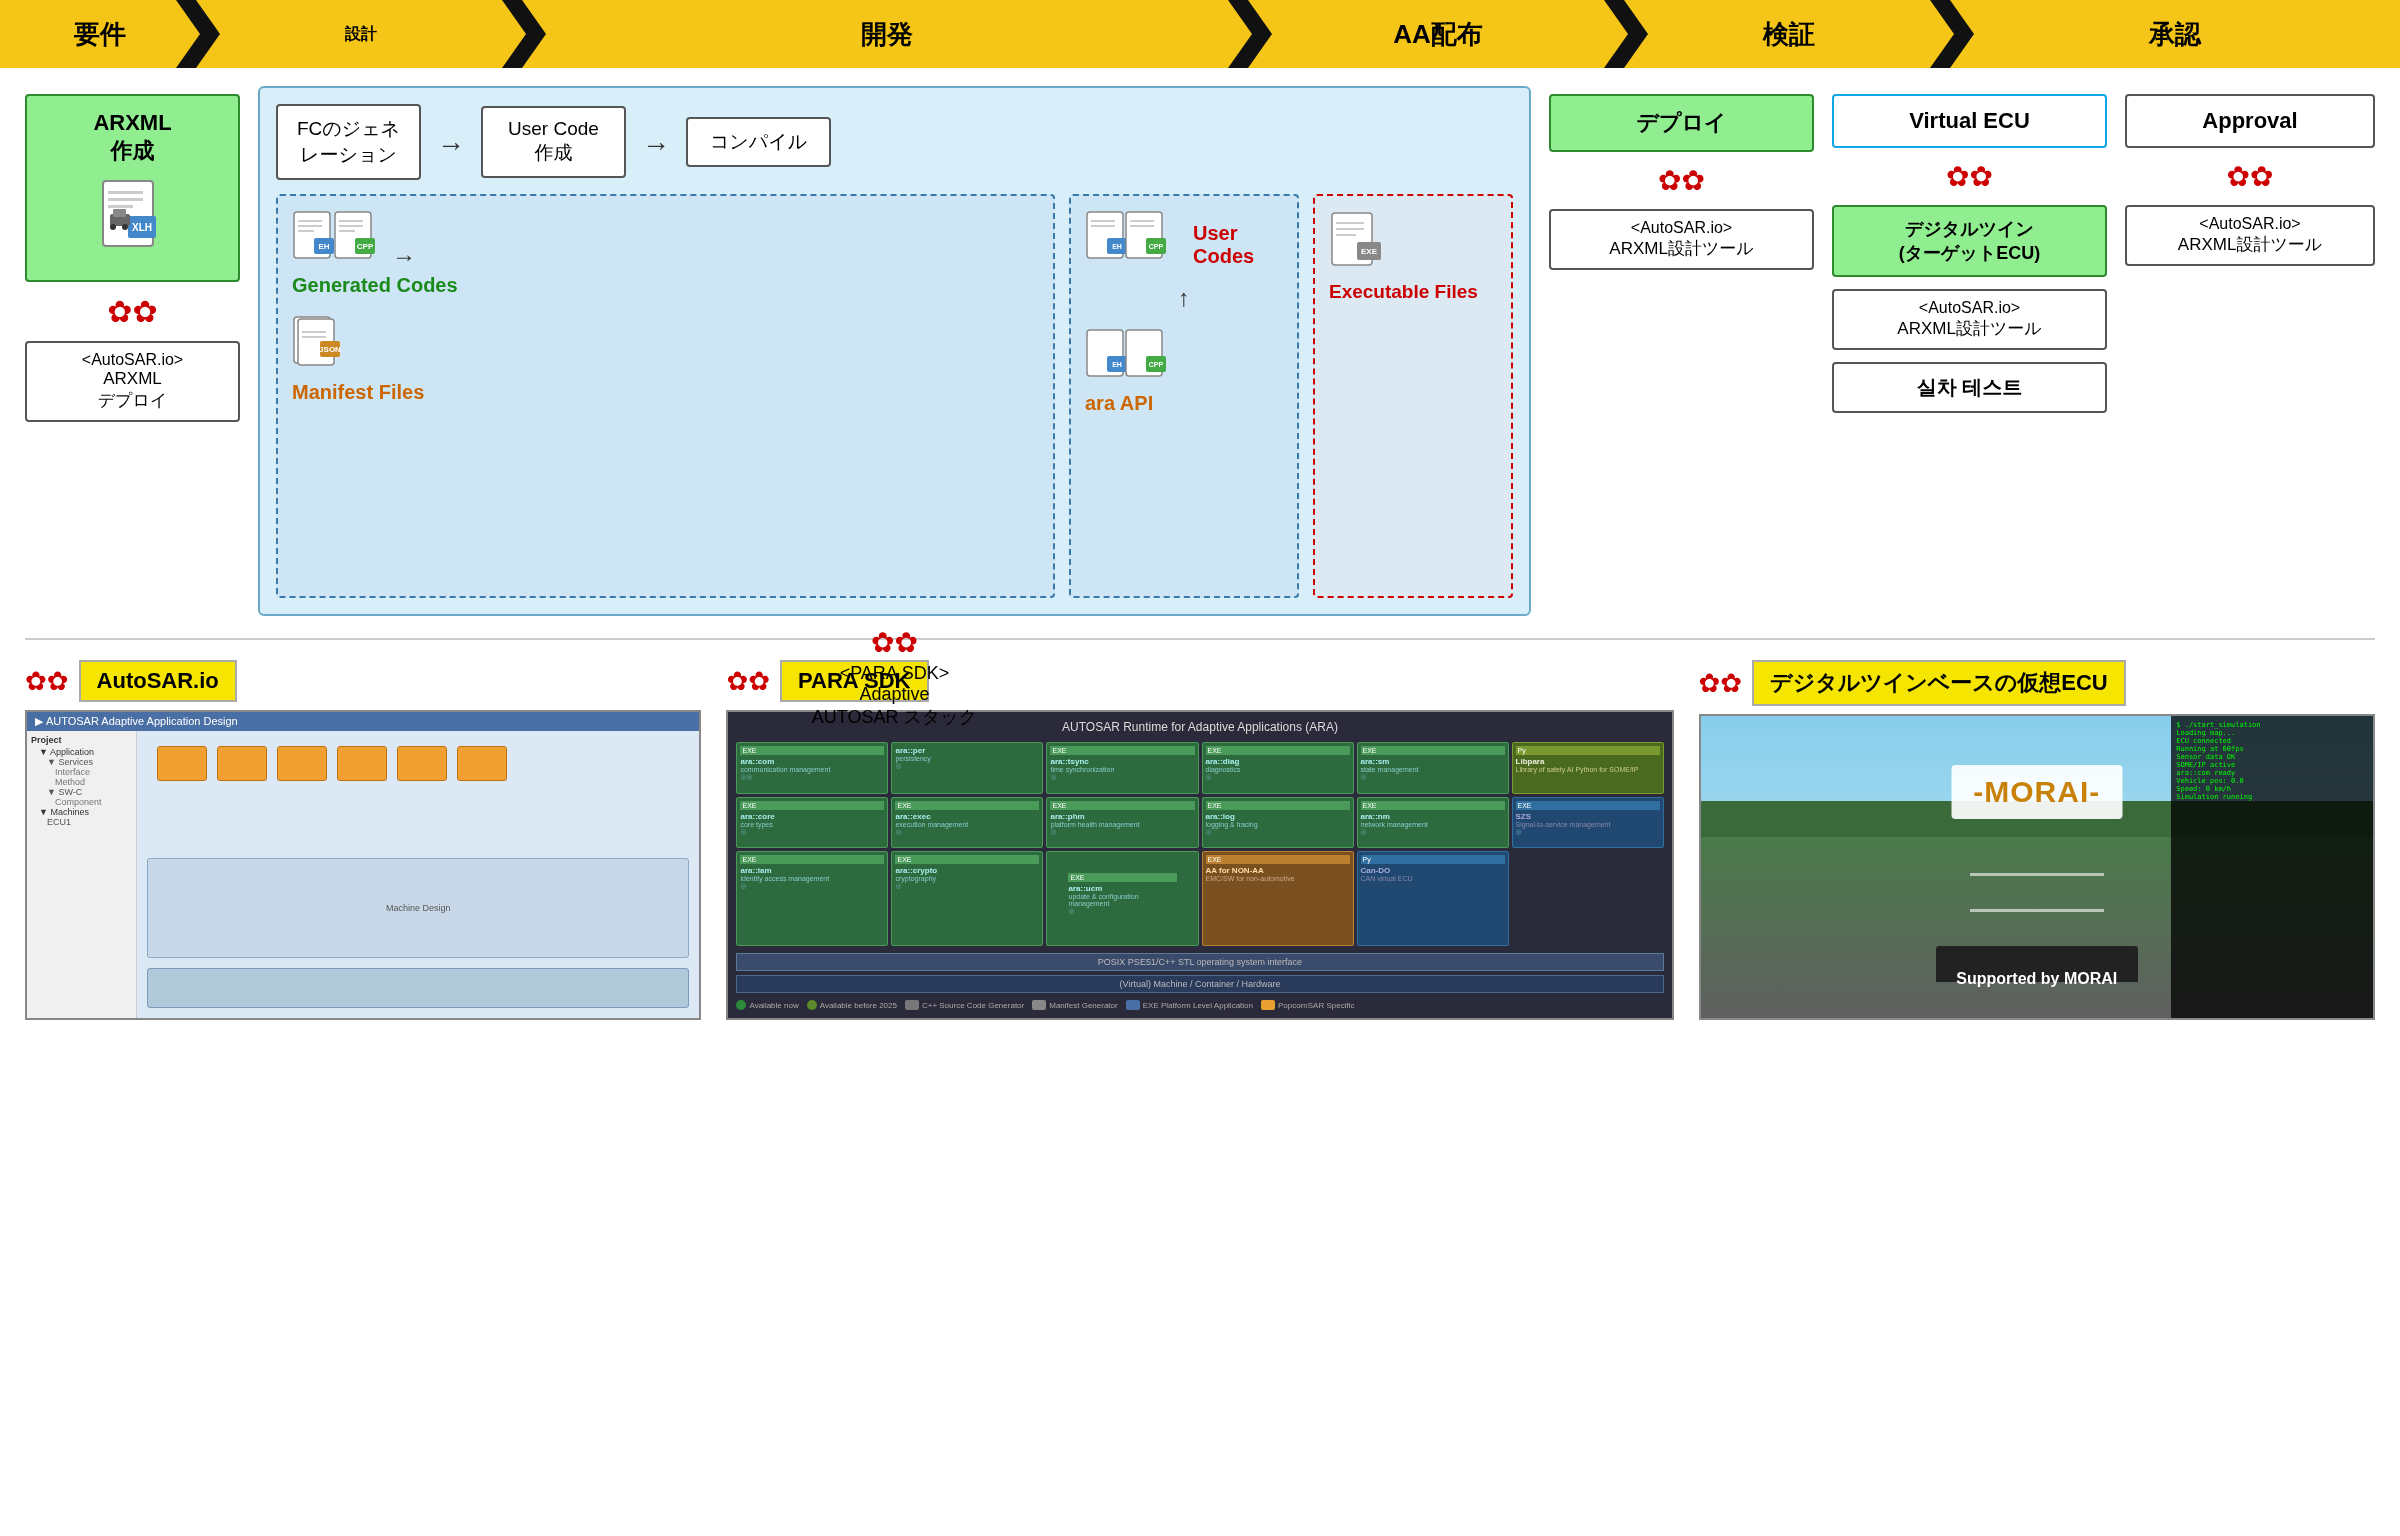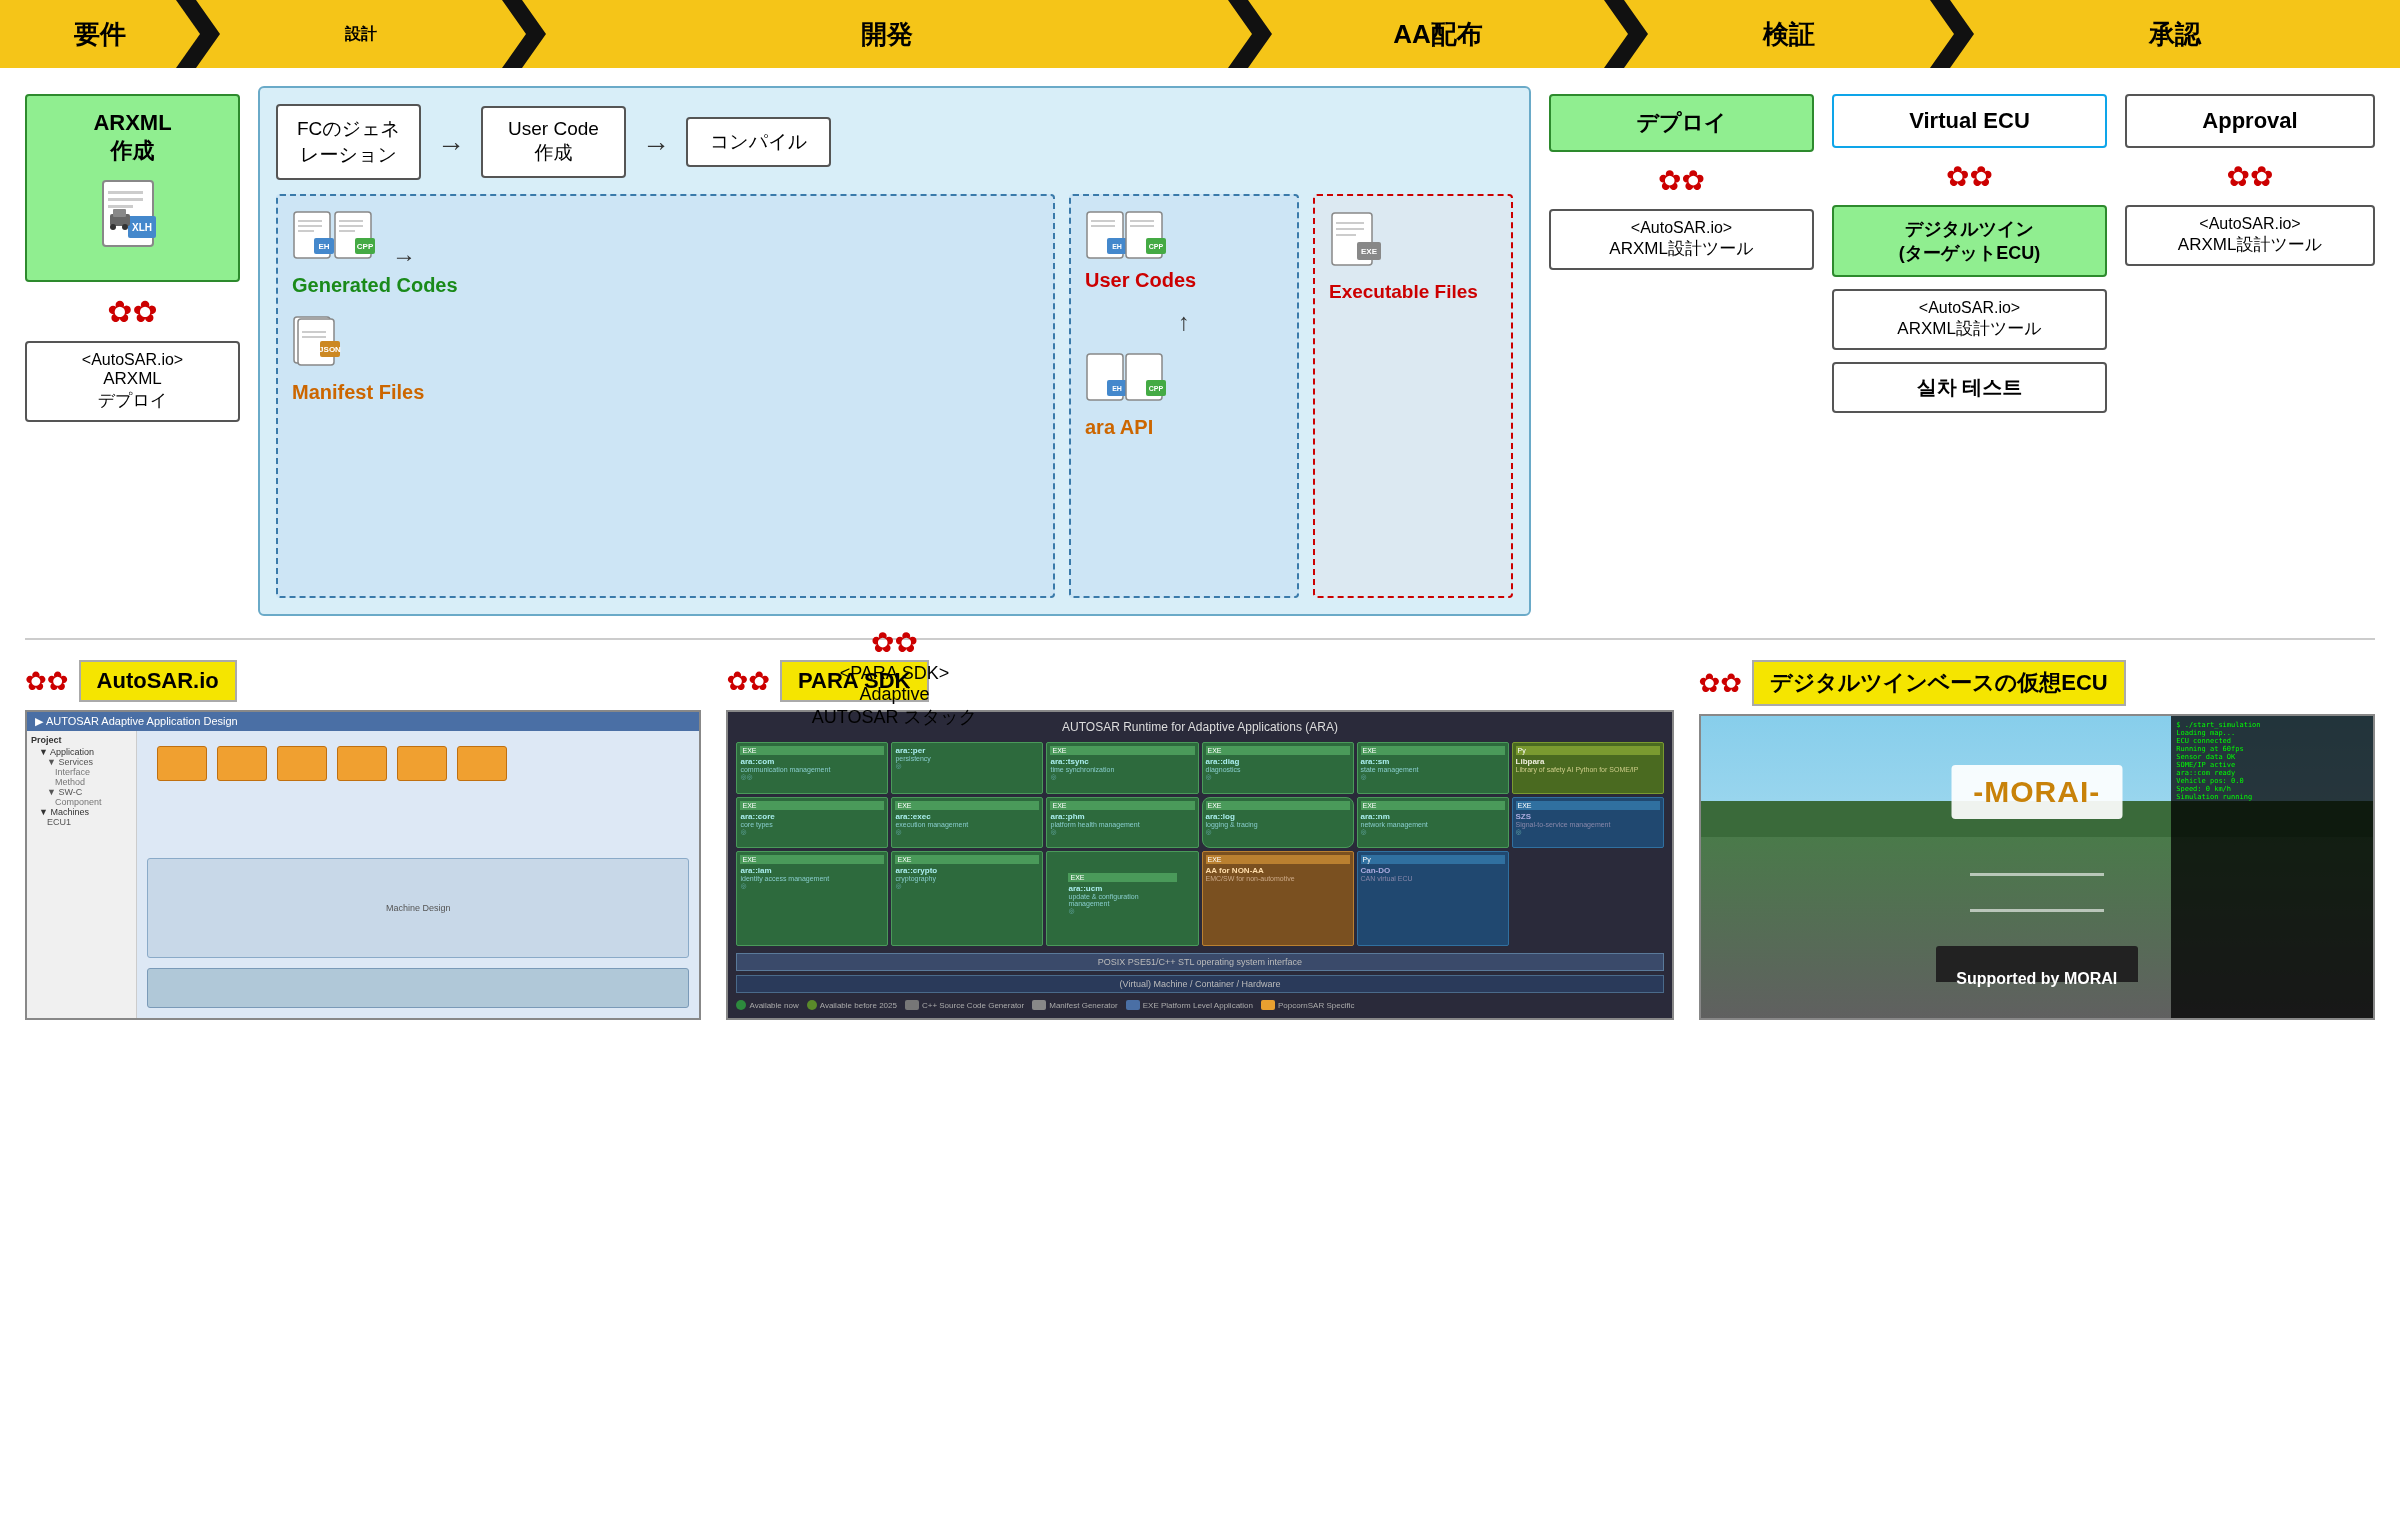--- a/index.html
+++ b/index.html
@@ -135,21 +135,21 @@
                   <rect x="28" y="28" width="20" height="16" rx="2" fill="#cc8822"></rect>
                   <text x="38" y="39" font-size="8" fill="#fff" text-anchor="middle" font-weight="bold">JSON</text>
                 </svg>
               </div>
               <span style="color:#cc6600; font-weight:bold; font-size:20px;">Manifest Files</span>
             </div>
           </div>
 
           <div style="border:2px dashed #3a7aaa; border-radius:4px; padding:14px; width:230px; background:rgba(180,210,240,0.3); display:flex; flex-direction:column; gap:16px; position:relative;">
 
-            <div style="display:flex; flex-direction:column; align-items:flex-start; gap:1px;">
+            <div style="display:flex; flex-direction:row; align-items:flex-end; gap:22px;">
               <div style="display:flex; align-items:flex-end; gap:4px;">
                 <svg width="50" height="58" viewBox="0 0 50 58">
                   <rect x="2" y="2" width="36" height="46" rx="3" fill="#fff" stroke="#888" stroke-width="1.5"></rect>
                   <rect x="6" y="10" width="24" height="2" fill="#ccc"></rect>
                   <rect x="6" y="15" width="24" height="2" fill="#ccc"></rect>
                   <rect x="22" y="28" width="20" height="16" rx="2" fill="#4488cc"></rect>
                   <text x="32" y="39" font-size="7" fill="#fff" text-anchor="middle" font-weight="bold">EH</text>
                 </svg>
                 <svg width="50" height="58" viewBox="0 0 50 58" style="margin-left:-18px;">
                   <rect x="5" y="2" width="36" height="46" rx="3" fill="#fff" stroke="#888" stroke-width="1.5"></rect>
@@ -366,21 +366,21 @@
             <div style="font-weight:bold;">ara::exec</div>
             <div style="font-size:7px; color:#8cc;">execution management</div>
             <div style="font-size:7px; color:#6aa;">◎</div>
           </div>
           <div style="background:#2d6a3d; border:1px solid #4a9a5a; border-radius:2px; padding:3px; font-size:8px; color:#aee;">
             <div style="background:#4a9a5a; font-size:7px; color:#fff; padding:1px 2px; margin-bottom:2px;">EXE</div>
             <div style="font-weight:bold;">ara::phm</div>
             <div style="font-size:7px; color:#8cc;">platform health management</div>
             <div style="font-size:7px; color:#6aa;">◎</div>
           </div>
-          <div style="background:#2d6a3d; border:1px solid #4a9a5a; border-radius:8px; padding:3px; font-size:8px; color:#aee;">
+          <div style="background:#2d6a3d; border:1px solid #4a9a5a; border-radius:2px; padding:3px; font-size:8px; color:#aee;">
             <div style="background:#4a9a5a; font-size:7px; color:#fff; padding:1px 2px; margin-bottom:2px;">EXE</div>
             <div style="font-weight:bold;">ara::log</div>
             <div style="font-size:7px; color:#8cc;">logging &amp; tracing</div>
             <div style="font-size:7px; color:#6aa;">◎</div>
           </div>
           <div style="background:#2d6a3d; border:1px solid #4a9a5a; border-radius:2px; padding:3px; font-size:8px; color:#aee;">
             <div style="background:#4a9a5a; font-size:7px; color:#fff; padding:1px 2px; margin-bottom:2px;">EXE</div>
             <div style="font-weight:bold;">ara::nm</div>
             <div style="font-size:7px; color:#8cc;">network management</div>
             <div style="font-size:7px; color:#6aa;">◎</div>

